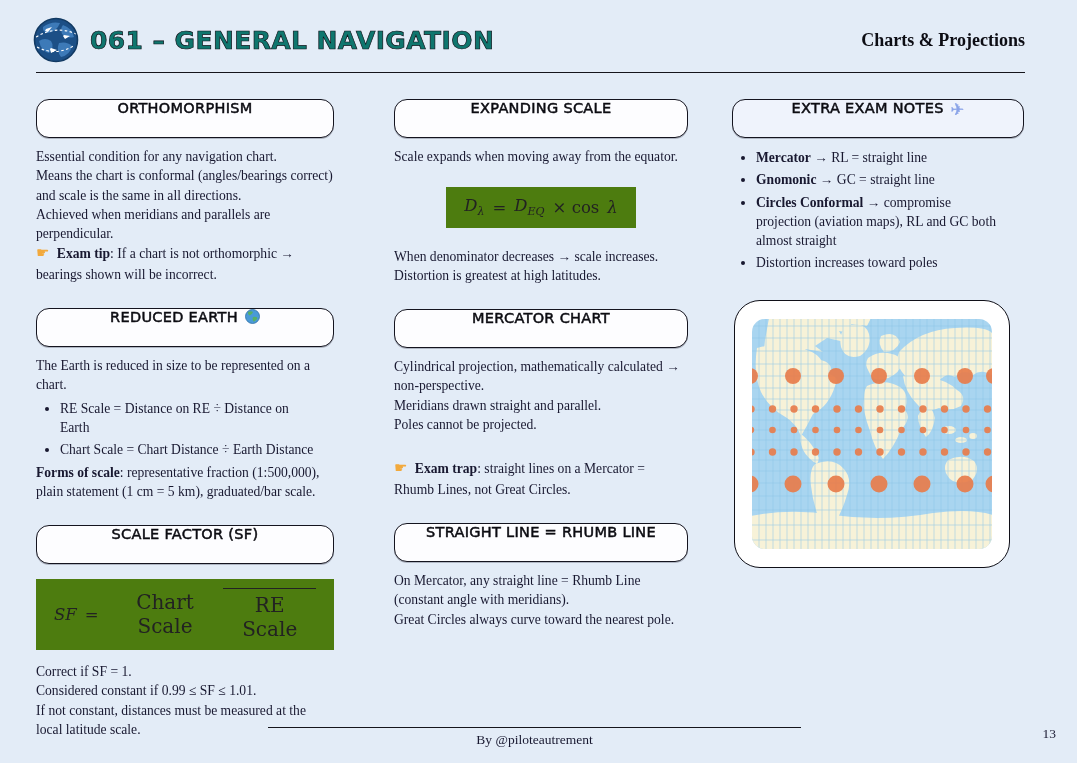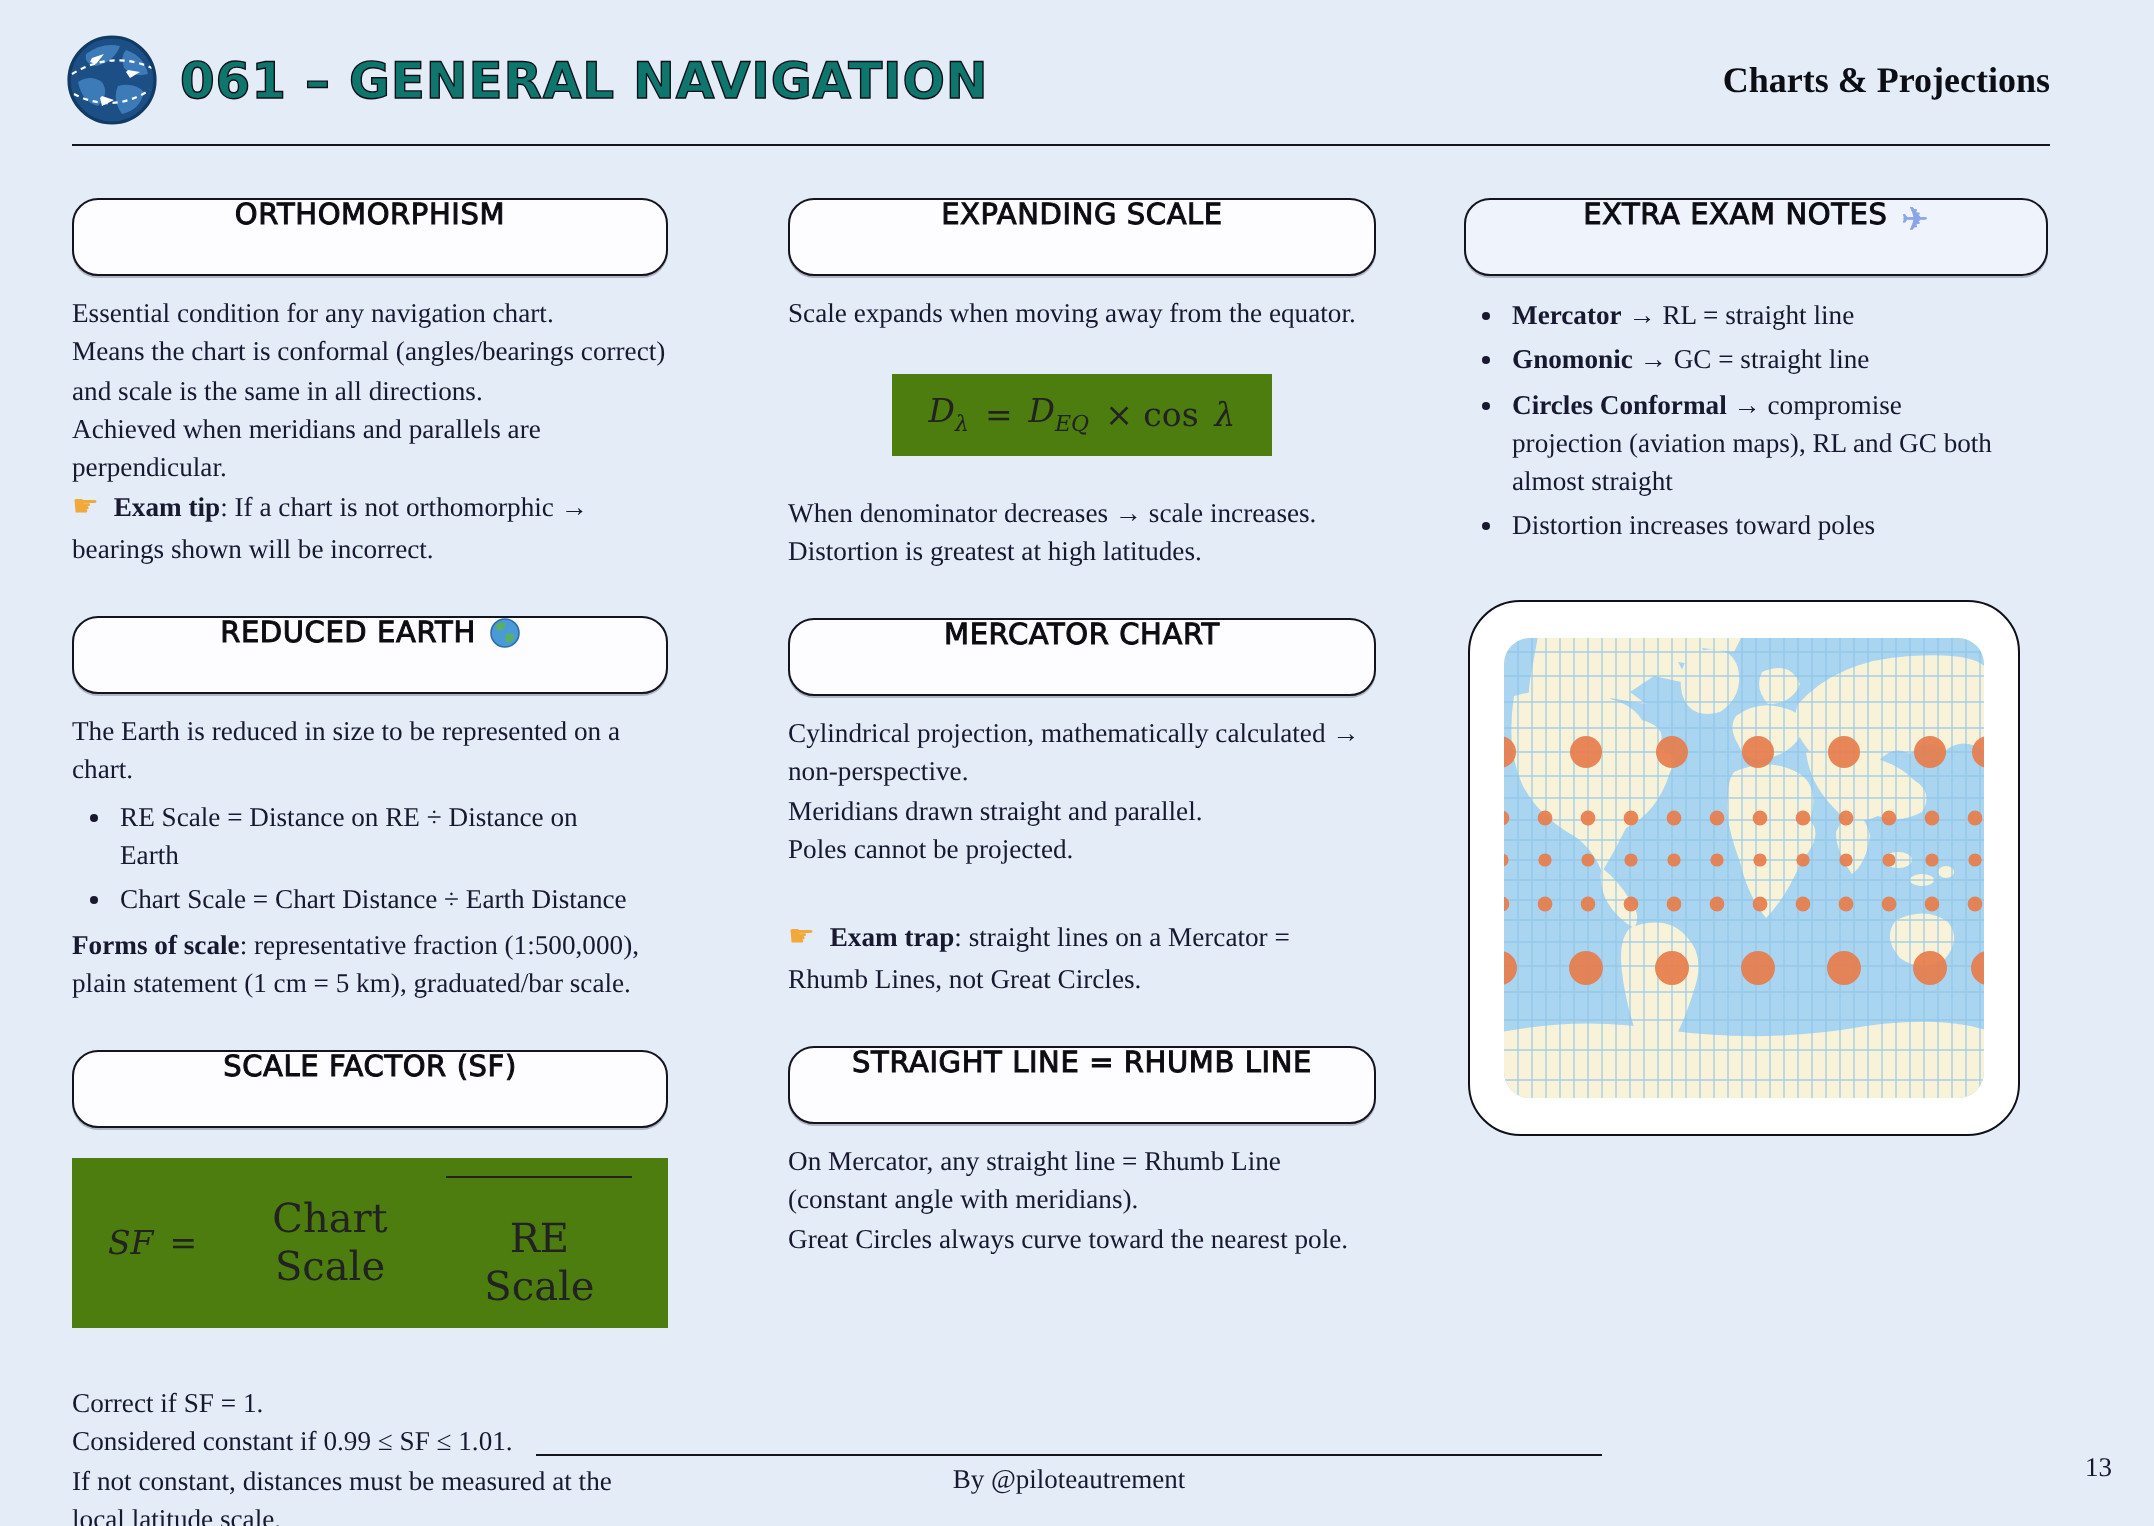--- a/index.html
+++ b/index.html
@@ -62,23 +62,23 @@
   .formula-card {
     display: inline-flex; align-items: center; gap: 8px;
     background: #4d7c0f; padding: 9px 18px; margin: 0 auto;
     font-family: "DejaVu Serif", "Liberation Serif", serif;
     font-size: 16.5px; color: #222;
   }
   .formula-card .var { font-style: italic; }
   .formula-card sub { font-style: italic; font-size: 11px; }
   .frac { display: inline-flex; flex-direction: row; align-items: center; font-size: 20px; }
   .frac .num { padding: 0 7px 2px; }
-  .frac .den { border-top: 1.3px solid #222; padding: 18px 7px 0; }
+  .frac .den { border-top: 1.3px solid #222; padding: 4px 7px 0; }
   .fw-expanding { margin: 21px 0 19px; }
-  .fw-sf { margin: 15px 0 28px; text-align: center; }
+  .fw-sf { margin: 15px 0 12px; text-align: center; }
 
   
   .map-card {
     width: 276px; height: 268px; margin-top: 27px; margin-left: 2px;
     background: #ffffff; border: 1.7px solid #101018; border-radius: 26px;
     display: flex; align-items: center; justify-content: center;
   }
 
   
   .footer-rule { position: absolute; left: 268px; top: 727px; width: 533px; border-top: 1.5px solid #15151c; }

